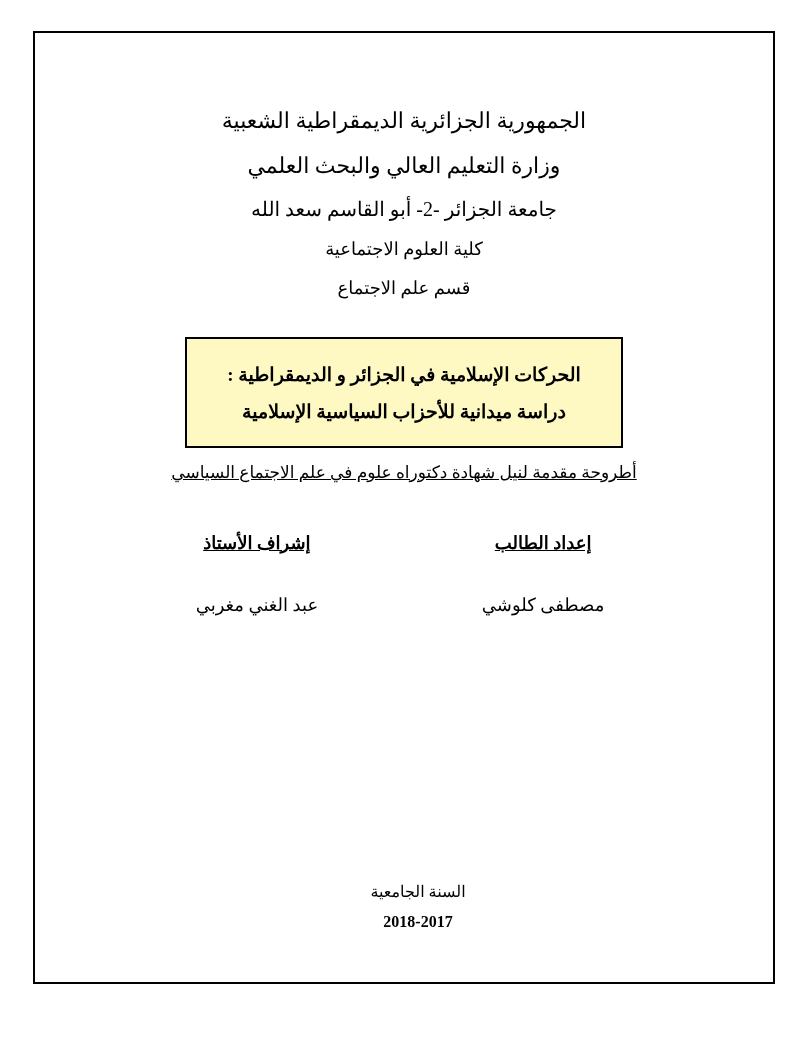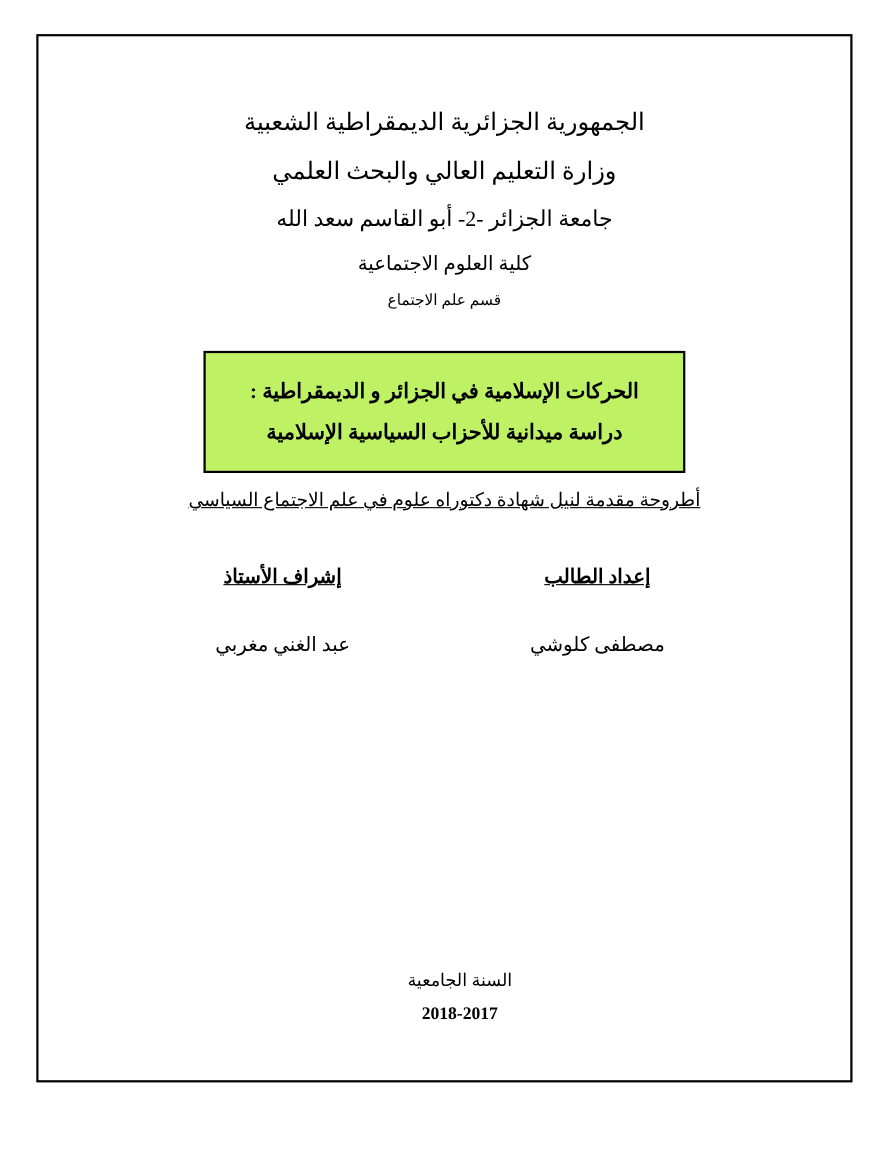--- a/index.html
+++ b/index.html
@@ -39,36 +39,36 @@
     width: 100%;
     height: 100%;
     box-sizing: border-box;
     padding: 60px 70px 30px 70px;
     text-align: center;
     direction: rtl;
   }
   .heading-line {
     font-size: 22px;
     line-height: 1.55;
-    margin: 1px 0 6px 0;
+    margin: 11px 0 6px 0;
     letter-spacing: 0.2px;
   }
   .heading-line.l1 { font-size: 22px; margin-bottom: 11px; }
   .heading-line.l2 { font-size: 22px; margin-bottom: 11px; }
   .heading-line.l3 { font-size: 20px; margin-bottom: 11px; }
   .heading-line.l4 { font-size: 18px; margin-bottom: 9px; }
-  .heading-line.l5 { font-size: 14px; margin-bottom: 9px; }
+  .heading-line.l5 { font-size: 18px; margin-bottom: 9px; }
 
   .title-box {
     margin: 34px auto 0 auto;
     width: 438px;
     border: 2px solid #000000;
     box-sizing: border-box;
     padding: 17px 14px 16px 14px;
-    background: #bef264;
+    background: #fef9c3;
   }
   .title-line {
     font-weight: bold;
     font-size: 19px;
     line-height: 1.95;
     margin: 0;
   }
 
   .subtitle {
     margin-top: 12px;

